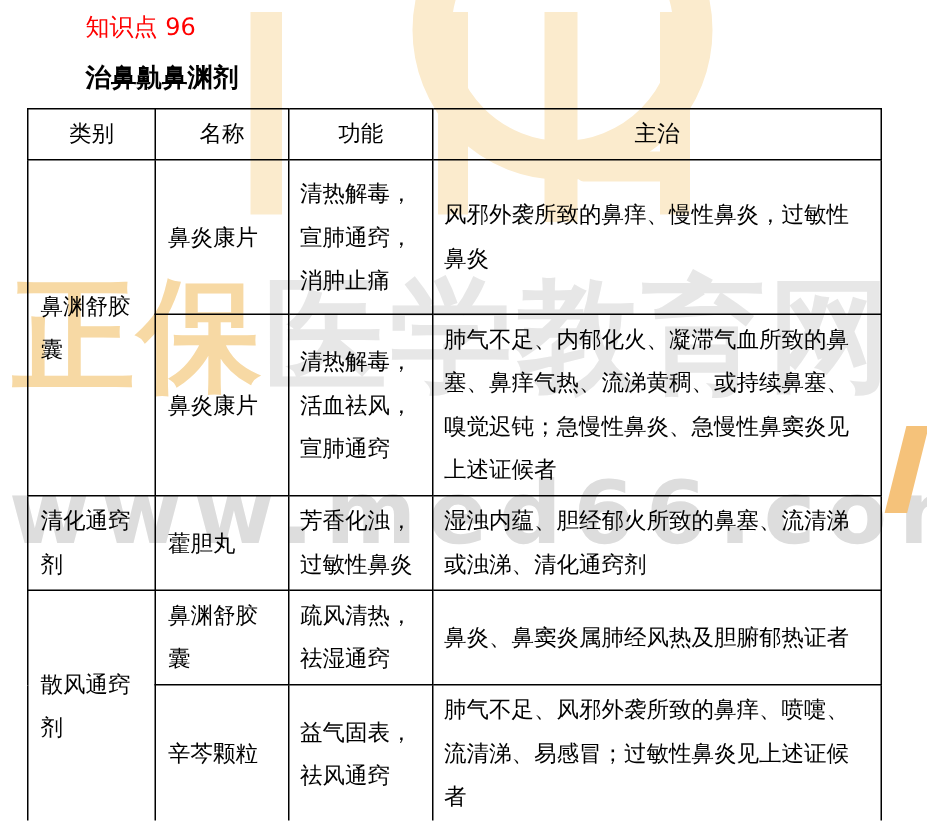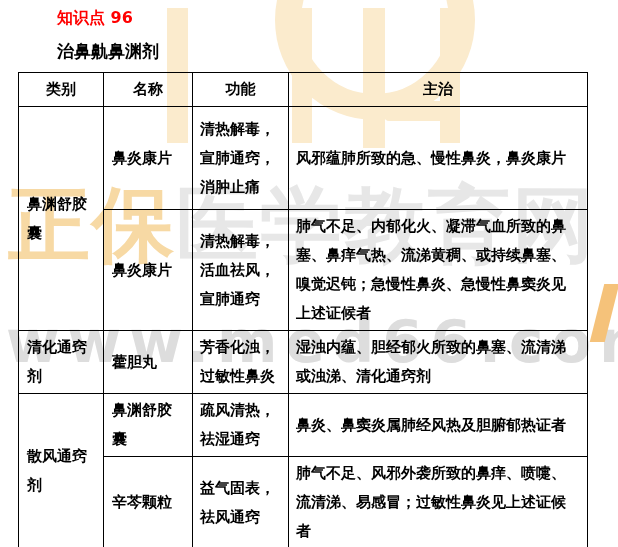--- a/index.html
+++ b/index.html
@@ -38,40 +38,40 @@
   }
   .wm-stripe-right{
     left:597px;top:276px;width:15px;height:58px;
     background:#F5C27A;transform:skewX(-14deg);
   }
 
   
   .content{position:relative;z-index:1;}
   .kicker{
     margin:8px 0 0 57px;
-    font-size:16px;font-weight:bold;color:#FF0000;
+    font-size:16px;font-weight:normal;color:#FF0000;
   }
   .doc-title{
     margin:11px 0 9px 57px;
     font-size:17px;font-weight:bold;color:#000000;
   }
   table.med{
     margin-left:18px;
     border-collapse:collapse;
     table-layout:fixed;
     width:569px;
     background:transparent;
   }
   table.med th, table.med td{
     border:1px solid #000000;
     font-size:15px;
     line-height:29px;
     color:#000000;
     vertical-align:middle;
-    font-weight:bold;
+    font-weight:normal;
     word-break:break-all;
     overflow-wrap:anywhere;
   }
   table.med th{
     text-align:center;
     height:31px;
     padding:1px 4px;
   }
   col.c-cat{width:85px;}
   col.c-name{width:89px;}
@@ -121,21 +121,21 @@
           <th>名称</th>
           <th>功能</th>
           <th>主治</th>
         </tr>
       </thead>
       <tbody>
           <tr class="r1">
             <td class="cat" rowspan="2">鼻渊舒胶囊</td>
             <td class="name">鼻炎康片</td>
             <td class="func">清热解毒，宣肺通窍，消肿止痛</td>
-            <td class="ind">风邪蕴肺所致的急、慢性鼻炎，鼻炎康片</td>
+            <td class="ind">风邪外袭所致的鼻痒、慢性鼻炎，过敏性鼻炎</td>
           </tr>
           <tr class="r2">
             <td class="name">鼻炎康片</td>
             <td class="func">清热解毒，活血祛风，宣肺通窍</td>
             <td class="ind">肺气不足、内郁化火、凝滞气血所致的鼻塞、鼻痒气热、流涕黄稠、或持续鼻塞、嗅觉迟钝；急慢性鼻炎、急慢性鼻窦炎见上述证候者</td>
           </tr>
           <tr class="r3">
             <td class="cat" rowspan="1">清化通窍剂</td>
             <td class="name">藿胆丸</td>
             <td class="func">芳香化浊，过敏性鼻炎</td>

